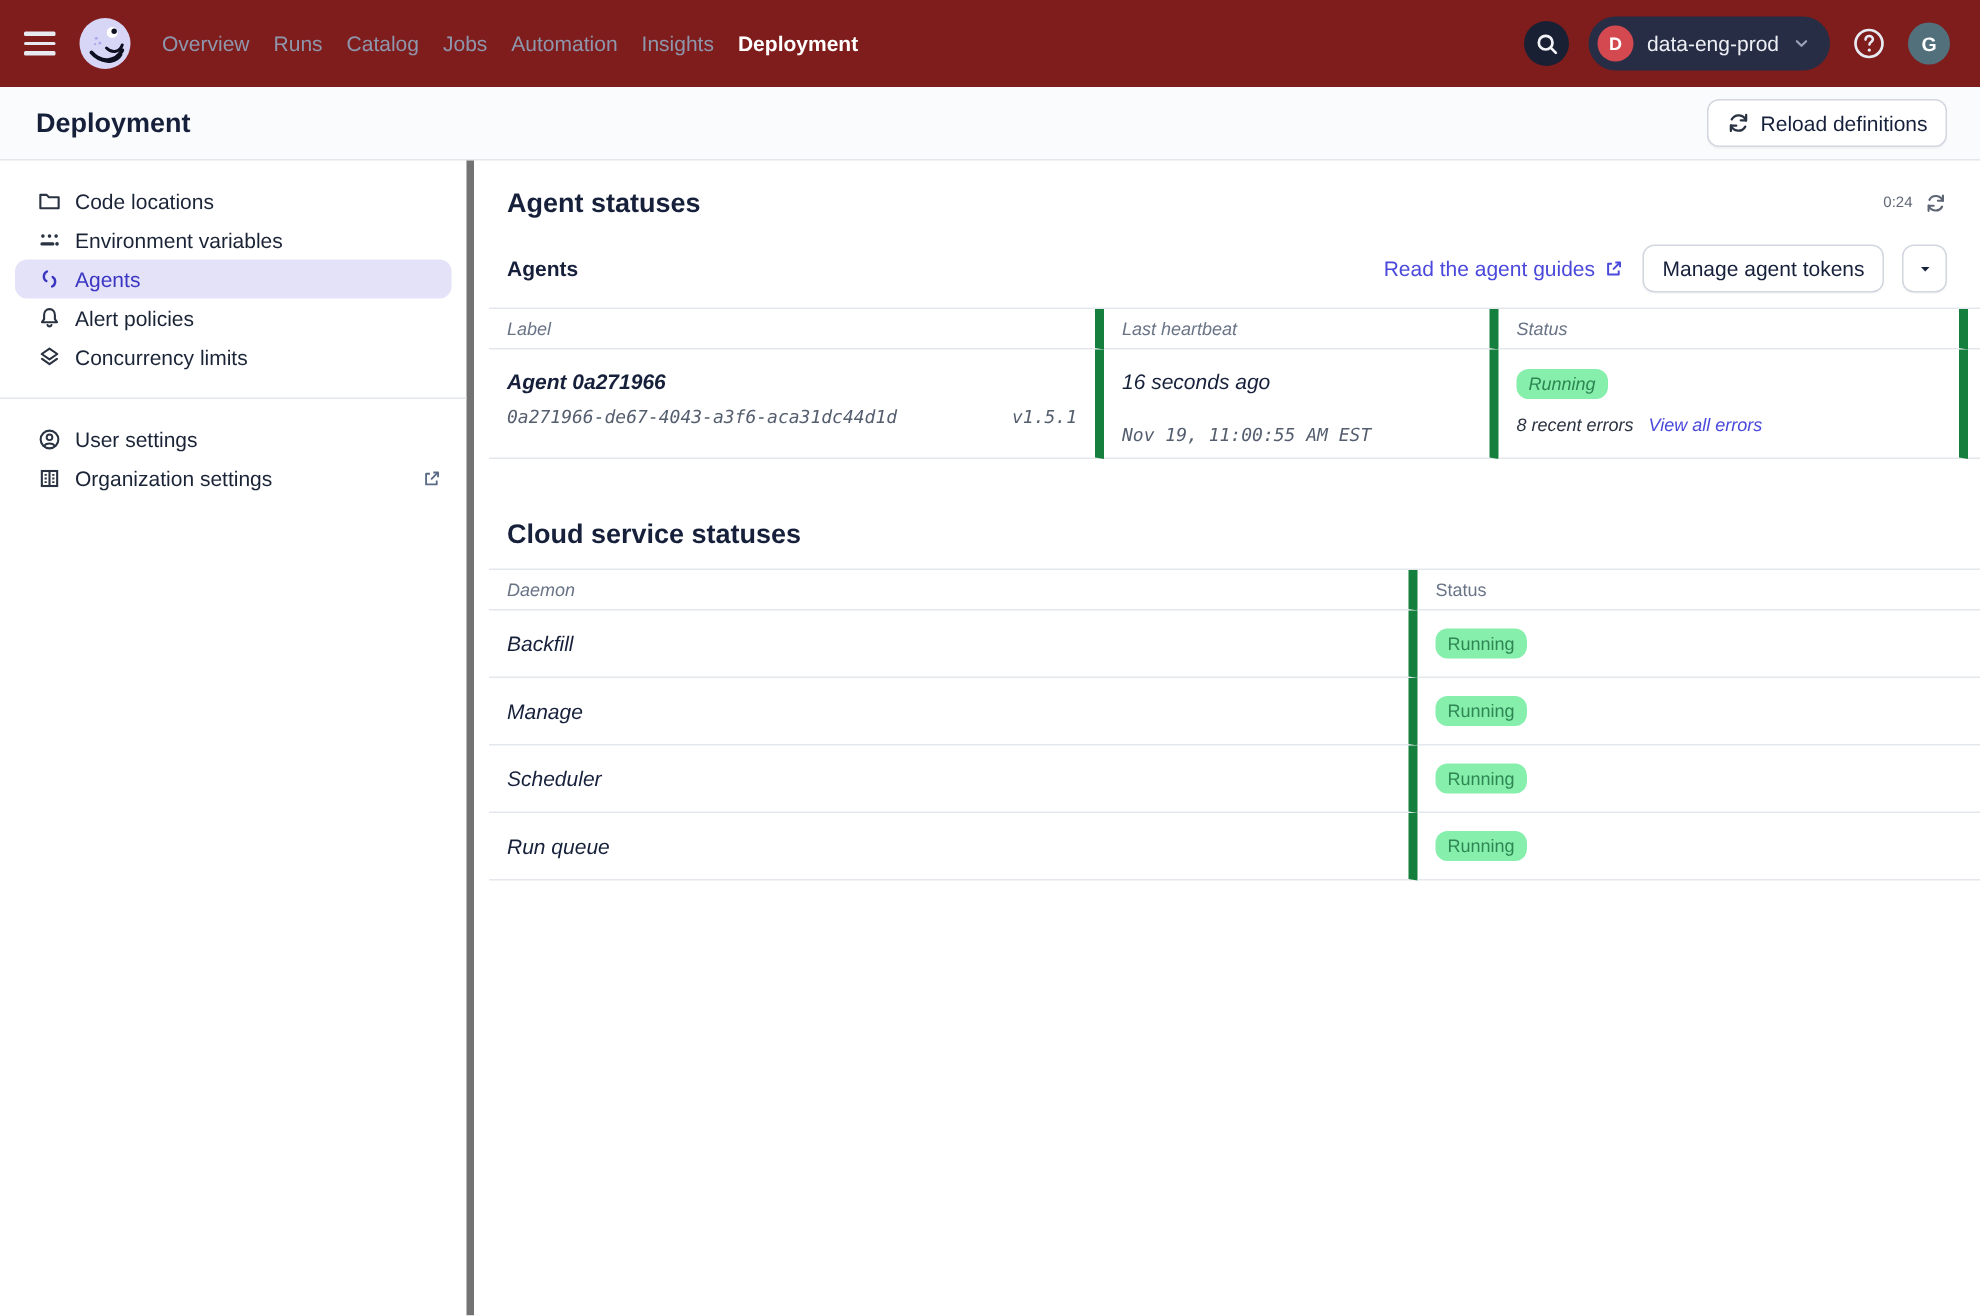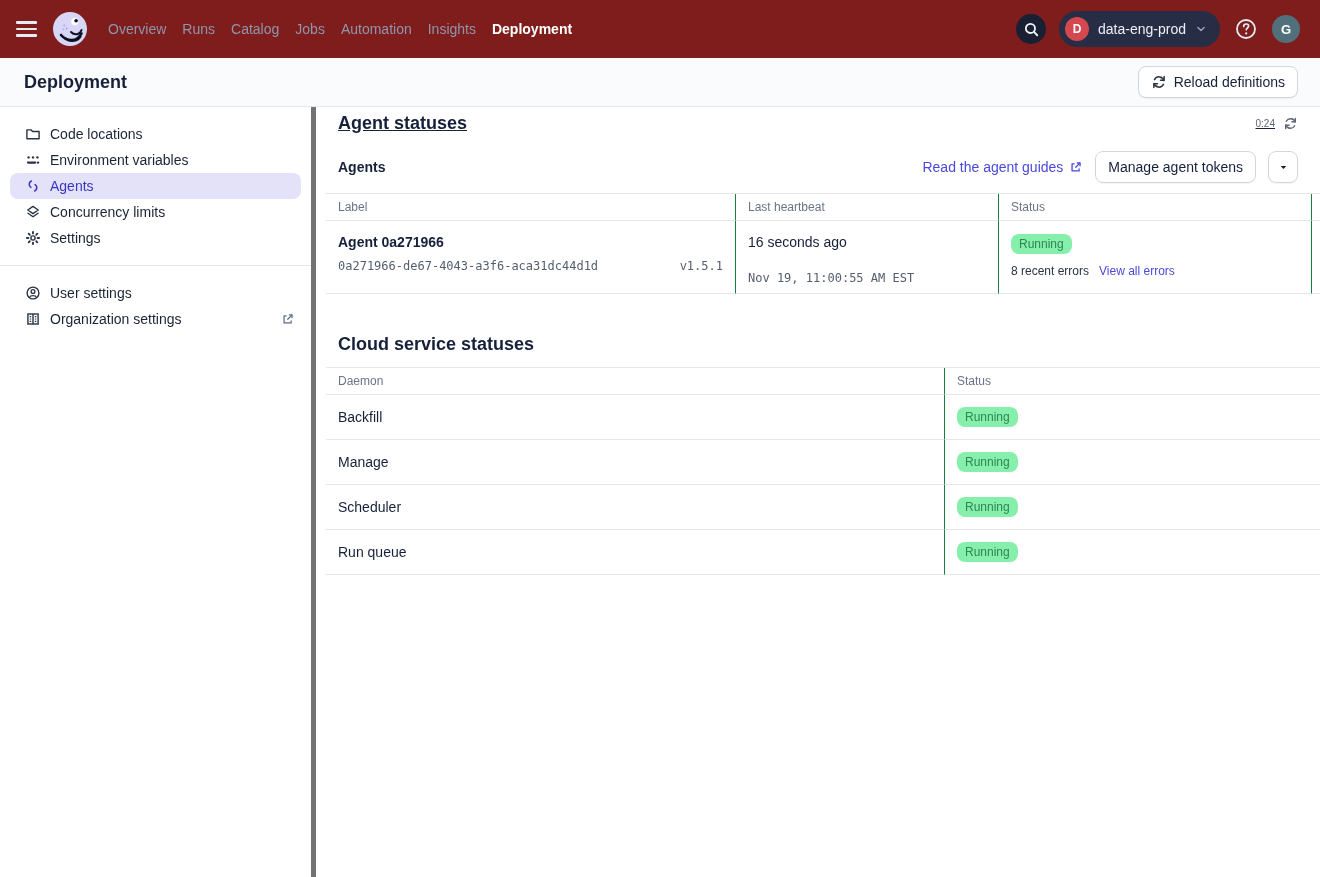--- a/index.html
+++ b/index.html
@@ -36,37 +36,37 @@
   .sidebar { width:316px; flex:none; border-right:5px solid #737373; padding-top:14px; }
   .side-item { height:26px; display:flex; align-items:center; margin:0 10px; padding:0 6px 0 15px; border-radius:8px; font-size:14px; gap:9px; cursor:pointer; color:#1A2436; }
   .side-item .ic { width:16px; height:16px; flex:none; color:#2A3342; }
   .side-item.active { background:#E4E2F8; color:#3A36C2; }
   .side-item.active .ic { color:#3A36C2; }
   .side-divider { border:none; border-top:1px solid #E4E7EC; margin:14px 0; }
   .ext-ic { margin-left:auto; color:#5A6B87; }
 
   
   .main { flex:1; min-width:0; }
-  .main-head { margin:4px 22px 0 22px; display:flex; align-items:center; justify-content:space-between; height:24px;text-decoration:underline; }
+  .main-head { margin:16px 22px 0 22px; display:flex; align-items:center; justify-content:space-between; height:24px; }
   .h1 { font-size:18px; font-weight:700; color:#16203A; }
   .refresh-wrap { display:flex; align-items:center; gap:8px; color:#5E6575; }
   .countdown { font-size:10px; }
   .agents-bar { margin:16px 22px 10px 22px; display:flex; align-items:center; height:32px; }
   .h2 { font-size:14px; font-weight:700; color:#16203A; }
   .bar-right { margin-left:auto; display:flex; align-items:center; gap:12px; }
   .link { color:#4A49DB; font-size:14px; text-decoration:none; cursor:pointer; display:inline-flex; align-items:center; gap:6px; }
   .link.sm { font-size:12px; }
   .caret-btn { width:30px; justify-content:center; padding:0; }
 
   
   .grid-table { display:grid; margin-left:10px; border-top:1px solid #E4E7EC; }
   .agents-table { grid-template-columns:410px 263px 313px 1fr; }
   .cloud-table { grid-template-columns:619px 1fr; }
   .cell { border-bottom:1px solid #E4E7EC; }
-  .cell.vline { border-right:1px solid #15803d; }
+  .cell.vline { border-right:6px solid #15803d;font-style:italic; }
   .cell.head { padding:6px 12px; font-size:12px; color:#6A7487; display:flex; align-items:center; height:27px; }
   .agents-table .cell.body { padding:13px 12px; height:73px; }
   .cloud-table .cell.body { height:45px; display:flex; align-items:center; padding:0 12px; font-size:14px; color:#16203A; }
   .agent-name { font-size:14px; font-weight:700; color:#16203A; }
   .id-row { margin-top:9px; display:flex; justify-content:space-between; align-items:baseline; }
   .dim-mono { font-size:12px; color:#545E6E; }
   .hb-rel { font-size:14px; color:#16203A; }
   .hb-ts { margin-top:21px; }
   .badge { display:inline-block; background:#86efac; color:#2E8653; font-size:12px; padding:3px 8px; border-radius:8px; line-height:14px; }
   .err-row { margin-top:10px; display:flex; align-items:center; gap:10px; font-size:12px; color:#2B3342; }
@@ -164,33 +164,31 @@
     </div>
     <div class="side-item active">
       <svg class="ic" width="16" height="16" viewBox="0 0 16 16">
           <path d="M6.3 3C3.7 4.2 3.5 7.9 5.9 9.4" fill="none" stroke="currentColor" stroke-width="1.6" stroke-linecap="round"></path>
           <path d="M9.7 13c2.6-1.2 2.8-4.9.4-6.4" fill="none" stroke="currentColor" stroke-width="1.6" stroke-linecap="round"></path>
         </svg>
       <span>Agents</span>
     </div>
     <div class="side-item">
       <svg class="ic" width="16" height="16" viewBox="0 0 16 16">
+          <path d="M8 2.1c-2.3 0-3.6 1.7-3.6 3.9v2.7L3 10.8h10l-1.4-2.1V6c0-2.2-1.3-3.9-3.6-3.9z" fill="none" stroke="currentColor" stroke-width="1.4" stroke-linejoin="round"></path>
+          <path d="M6.7 12.7a1.4 1.4 0 0 0 2.6 0" fill="none" stroke="currentColor" stroke-width="1.4" stroke-linecap="round"></path>
+        </svg>
+      <span>Alert policies</span>
+    </div>
+    <div class="side-item">
+      <svg class="ic" width="16" height="16" viewBox="0 0 16 16">
           <path d="M8 2.4 13.2 6 8 9.6 2.8 6z" fill="none" stroke="currentColor" stroke-width="1.4" stroke-linejoin="round"></path>
           <path d="M3 9.3 8 12.8l5-3.5" fill="none" stroke="currentColor" stroke-width="1.4" stroke-linejoin="round" stroke-linecap="round"></path>
         </svg>
       <span>Concurrency limits</span>
-    </div>
-    <div class="side-item">
-      <svg class="ic" width="16" height="16" viewBox="0 0 16 16">
-          <circle cx="8" cy="8" r="2.1" fill="none" stroke="currentColor" stroke-width="1.4"></circle>
-          <g stroke="currentColor" stroke-width="1.9" stroke-linecap="round">
-            <path d="M8 1.9v1.5M8 12.6v1.5M1.9 8h1.5M12.6 8h1.5M3.7 3.7l1.1 1.1M11.2 11.2l1.1 1.1M12.3 3.7l-1.1 1.1M4.8 11.2l-1.1 1.1"></path>
-          </g>
-        </svg>
-      <span>Settings</span>
     </div>
     <hr class="side-divider">
     <div class="side-item">
       <svg class="ic" width="16" height="16" viewBox="0 0 16 16">
           <circle cx="8" cy="8" r="5.9" fill="none" stroke="currentColor" stroke-width="1.4"></circle>
           <circle cx="8" cy="6.5" r="1.9" fill="none" stroke="currentColor" stroke-width="1.3"></circle>
           <path d="M4.7 12.1c.7-2 5.9-2 6.6 0" fill="none" stroke="currentColor" stroke-width="1.3" stroke-linecap="round"></path>
         </svg>
       <span>User settings</span>
     </div>

